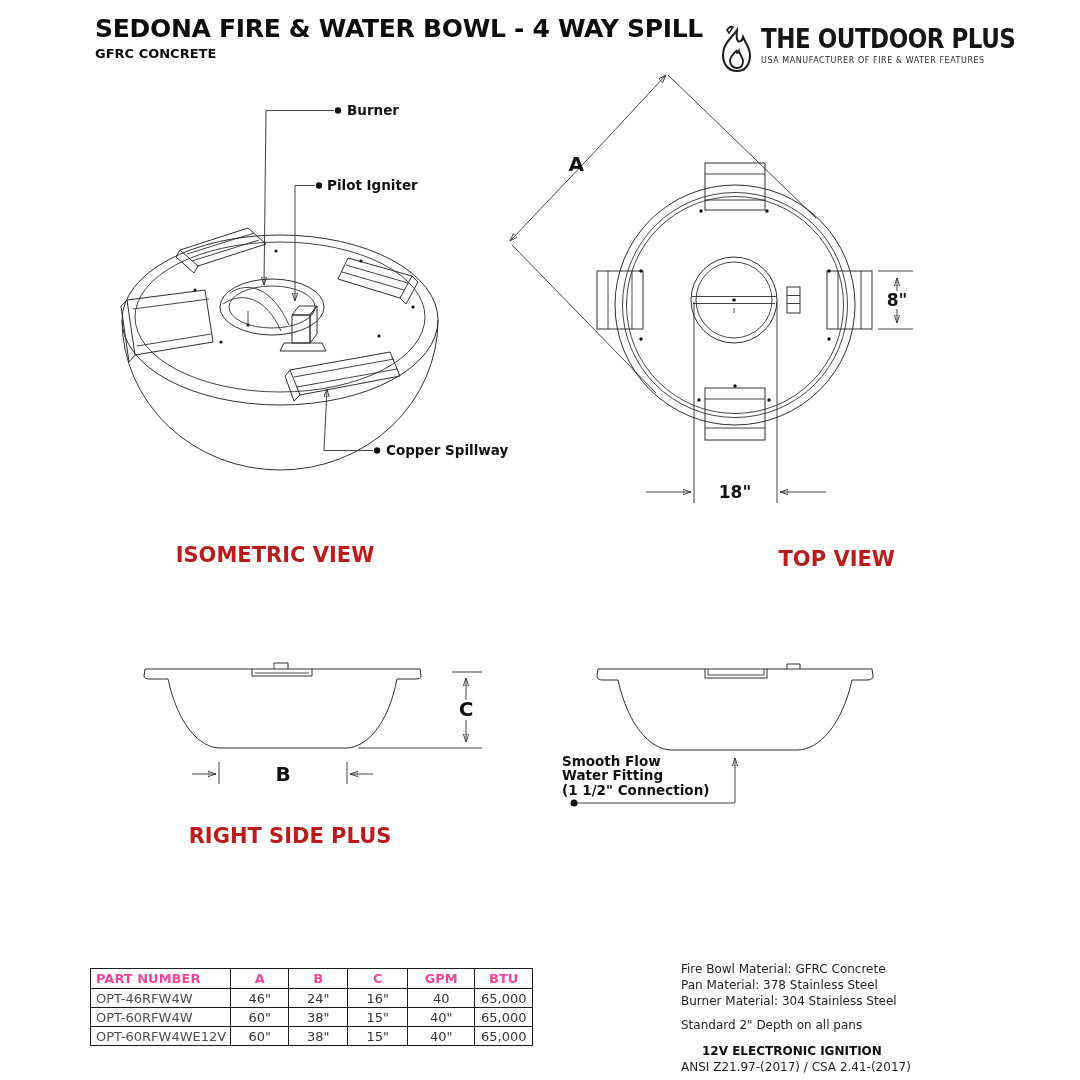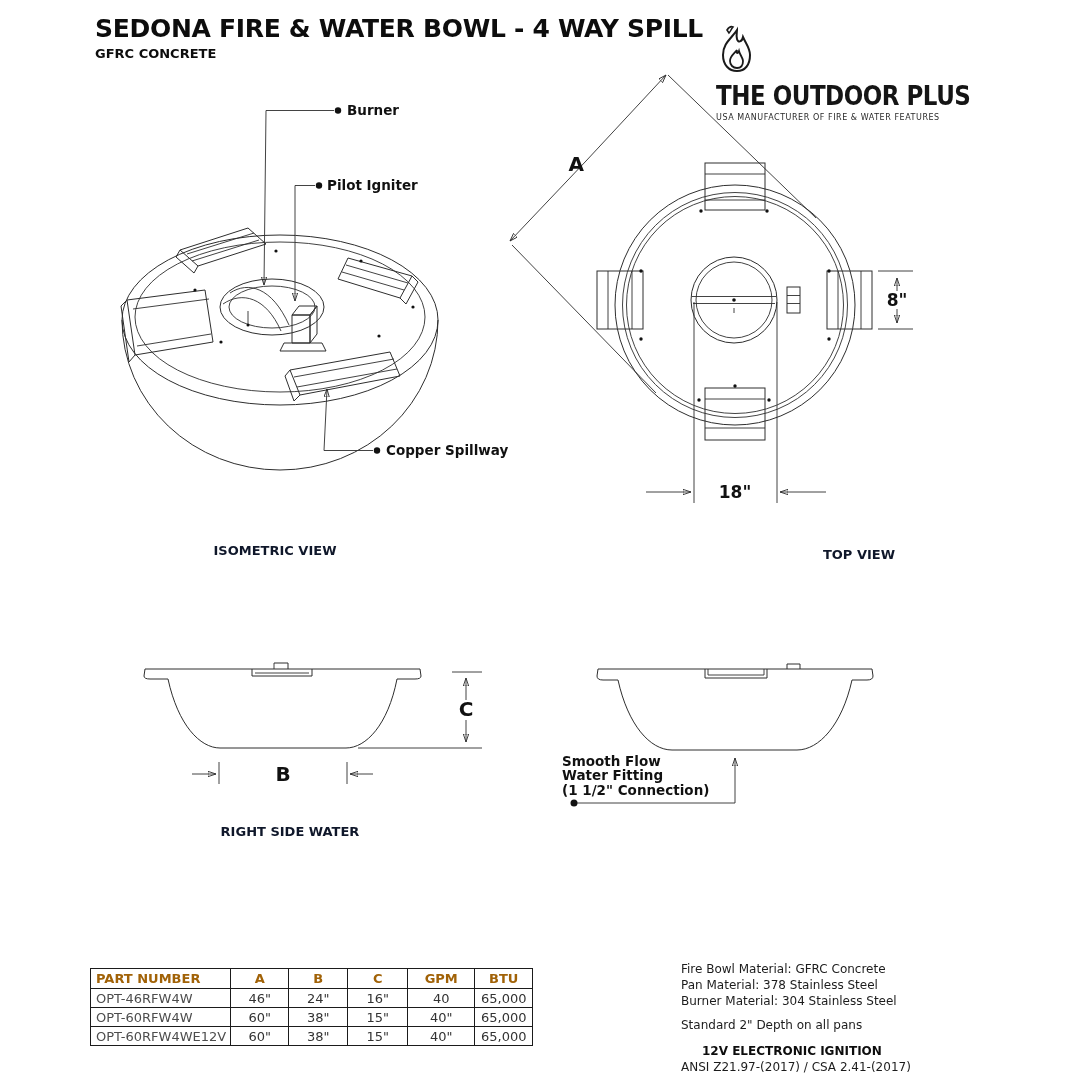--- a/index.html
+++ b/index.html
@@ -6,41 +6,41 @@
   html,body { background:#fff; }
   body { font-family:"DejaVu Sans","Liberation Sans",sans-serif; color:#111; }
   .canvas { position:relative; width:1080px; height:1080px; background:#ffffff; overflow:hidden; }
 
   
   .hdr { position:absolute; left:95px; top:14px; }
   .hdr .title { font-size:25px; font-weight:bold; letter-spacing:-0.3px; color:#0d0d0d; white-space:nowrap; }
   .hdr .subtitle { font-size:13px; font-weight:bold; margin-top:3px; color:#0d0d0d; }
 
   
-  .logo { position:absolute; left:716px; top:24px; display:flex; align-items:flex-start; gap:5px;flex-direction:column; }
+  .logo { position:absolute; left:716px; top:24px; display:flex; align-items:flex-start; gap:5px; }
   .logo .txt { display:flex; flex-direction:column; }
   .logo .brand { font-size:23px; font-weight:bold; letter-spacing:-0.5px; color:#151515; transform:scaleY(1.12); transform-origin:left top; white-space:nowrap; }
   .logo .tag { font-size:8px; letter-spacing:0.55px; color:#2a2a2a; margin-top:6px; white-space:nowrap; }
 
   svg.draw { position:absolute; overflow:visible; }
   svg.draw path, svg.draw ellipse, svg.draw circle, svg.draw rect, svg.draw line, svg.draw polyline {
     fill:none; stroke:#2e2e2e; stroke-width:1; }
   svg.draw .fill { fill:#111; stroke:none; }
   svg.draw text { font-family:"DejaVu Sans","Liberation Sans",sans-serif; font-weight:bold; fill:#111; stroke:none; }
   svg.draw text.ann { font-size:13.5px; }
   svg.draw text.dim { font-size:20px; }
   svg.draw text.dims { font-size:17px; }
   svg.draw .thin { stroke-width:0.9; }
 
-  .caption { position:absolute; width:320px; text-align:center; font-size:13px; font-weight:bold; color:#0f172a; }
+  .caption { position:absolute; width:320px; text-align:center; font-size:21px; font-weight:bold; color:#b91c1c; }
 
   
   table.spec { position:absolute; left:90px; top:968px; border-collapse:collapse; table-layout:fixed; background:#fff; }
   table.spec th, table.spec td { border:1.6px solid #1b1b1b; font-size:13px; height:19px; padding:0 4px; white-space:nowrap; overflow:hidden; }
-  table.spec th { font-weight:bold; text-align:center; color:#a16207; height:20px; }
+  table.spec th { font-weight:bold; text-align:center; color:#ec4899; height:20px; }
   table.spec th.pn, table.spec td.pn { text-align:left; padding-left:5px; }
   table.spec td { text-align:center; color:#333; }
   table.spec td.pn { color:#4d4d4d; }
 
   
   .specs { position:absolute; left:681px; top:962px; font-size:12px; color:#1c1c1c; line-height:15.8px; }
   .specs .note { margin-top:9px; }
   .specs .ign { margin-top:10px; font-weight:bold; color:#0d0d0d;margin-left:21px; }
 </style>
 </head>
@@ -268,21 +268,21 @@
       <path class="thin" d="M 24 153 H 185 L 185 108" marker-end="url(#ah4)"></path>
       <circle class="fill" cx="24" cy="153" r="3.5"></circle>
       <text class="ann" x="12" y="116">Smooth Flow</text>
       <text class="ann" x="12" y="130">Water Fitting</text>
       <text class="ann" x="12" y="145">(1 1/2" Connection)</text>
     </g>
   </svg>
 
   <div class="caption" style="left:115px; top:543px;">ISOMETRIC VIEW</div>
   <div class="caption" style="left:575px; top:547px;text-align:right;">TOP VIEW</div>
-  <div class="caption" style="left:130px; top:824px;">RIGHT SIDE WATER</div>
+  <div class="caption" style="left:130px; top:824px;">RIGHT SIDE PLUS</div>
 
   <table class="spec">
     <colgroup>
       <col style="width:136px">
         <col style="width:58px">
         <col style="width:59px">
       <col style="width:60px">
         <col style="width:67px">
         <col style="width:58px">
     </colgroup>

